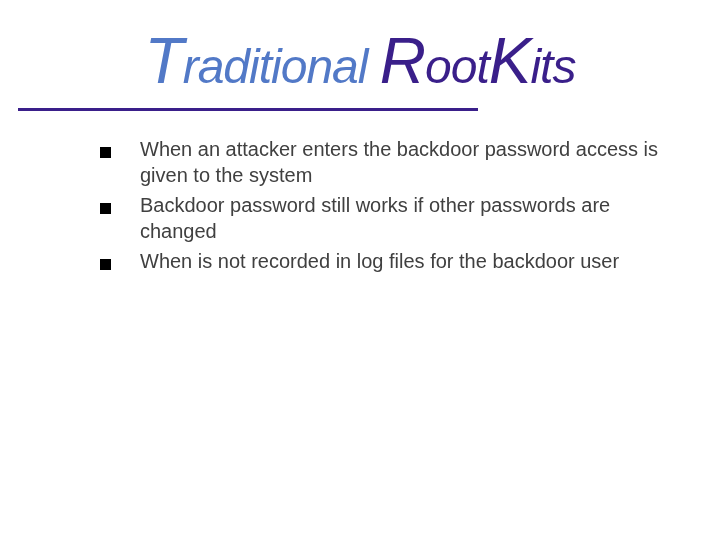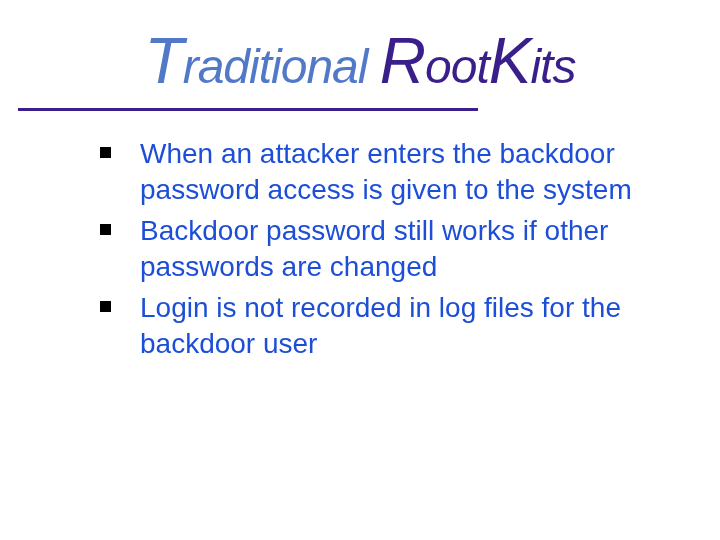--- a/index.html
+++ b/index.html
@@ -57,23 +57,23 @@
       left: 100px;
       right: 60px;
     }
     .bullet-list {
       list-style: none;
     }
     .bullet-item {
       position: relative;
       padding-left: 40px;
       margin-bottom: 4px;
-      font-size: 28px;
+      font-size: 20px;
       line-height: 1.3;
-      color: #1d4ed8;
+      color: #404040;
     }
     .bullet-marker {
       position: absolute;
       left: 0;
       top: 11px;
       width: 11px;
       height: 11px;
       background: #000000;
     }
   </style>
@@ -93,16 +93,16 @@
     <li class="bullet-item">
       <span class="bullet-marker"></span>
       <span>When an attacker enters the backdoor password access is given to the system</span>
     </li>
     <li class="bullet-item">
       <span class="bullet-marker"></span>
       <span>Backdoor password still works if other passwords are changed</span>
     </li>
     <li class="bullet-item">
       <span class="bullet-marker"></span>
-      <span>Login is not recorded in log files for the backdoor user</span>
+      <span>When is not recorded in log files for the backdoor user</span>
     </li>
   </ul>
 </div>
 
 </body></html>

